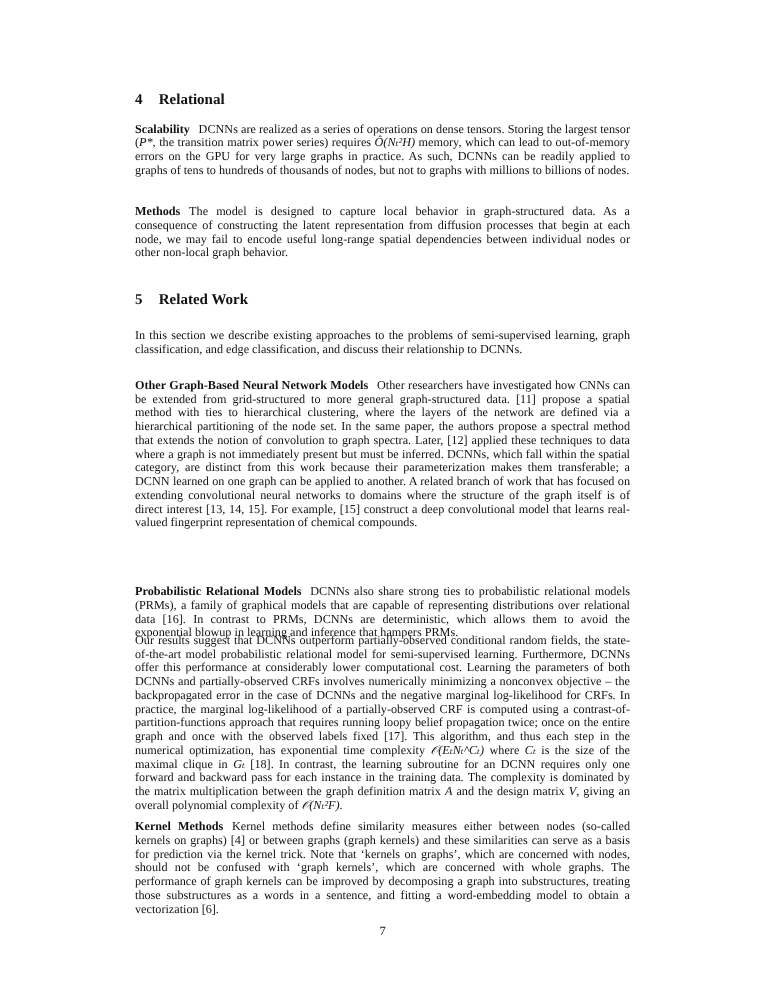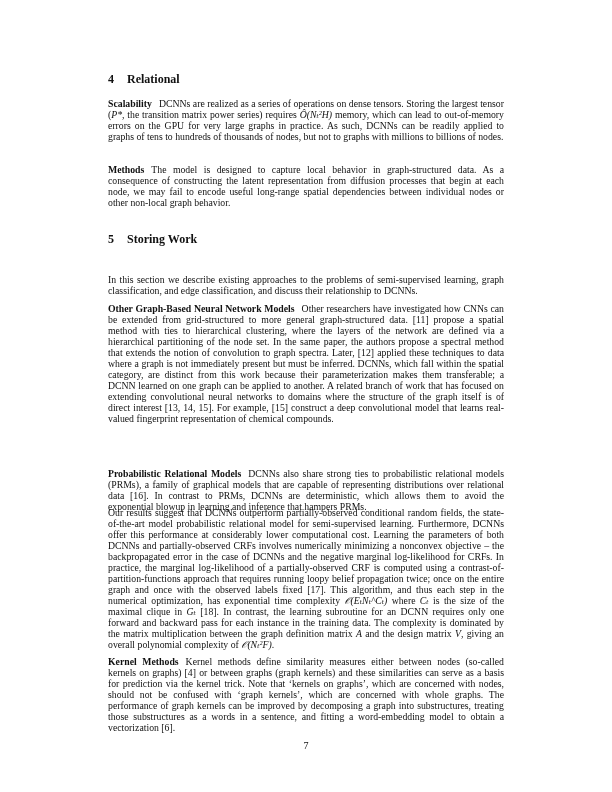--- a/index.html
+++ b/index.html
@@ -18,23 +18,23 @@
 <body>
 
 <div class="page">
 
   <h2 style="top:72px"><span class="num">4</span><span>Relational</span></h2>
 
   <p style="top:98px"><span class="pt">Scalability</span><span>DCNNs are realized as a series of operations on dense tensors. Storing the largest tensor (</span><span class="m">P*</span><span>, the transition matrix power series) requires </span><span class="m">Ô(Nₜ²H)</span><span> memory, which can lead to out-of-memory errors on the GPU for very large graphs in practice. As such, DCNNs can be readily applied to graphs of tens to hundreds of thousands of nodes, but not to graphs with millions to billions of nodes.</span></p>
 
   <p style="top:164px"><span class="pt">Methods</span><span>The model is designed to capture local behavior in graph-structured data. As a consequence of constructing the latent representation from diffusion processes that begin at each node, we may fail to encode useful long-range spatial dependencies between individual nodes or other non-local graph behavior.</span></p>
 
-  <h2 style="top:232px"><span class="num">5</span><span>Storing Work</span></h2>
+  <h2 style="top:232px"><span class="num">5</span><span>Related Work</span></h2>
 
-  <p style="top:274px">In this section we describe existing approaches to the problems of semi-supervised learning, graph classification, and edge classification, and discuss their relationship to DCNNs.</p>
+  <p style="top:263px">In this section we describe existing approaches to the problems of semi-supervised learning, graph classification, and edge classification, and discuss their relationship to DCNNs.</p>
 
   <p style="top:303px"><span class="pt">Other Graph-Based Neural Network Models</span><span>Other researchers have investigated how CNNs can be extended from grid-structured to more general graph-structured data. [11] propose a spatial method with ties to hierarchical clustering, where the layers of the network are defined via a hierarchical partitioning of the node set. In the same paper, the authors propose a spectral method that extends the notion of convolution to graph spectra. Later, [12] applied these techniques to data where a graph is not immediately present but must be inferred. DCNNs, which fall within the spatial category, are distinct from this work because their parameterization makes them transferable; a DCNN learned on one graph can be applied to another. A related branch of work that has focused on extending convolutional neural networks to domains where the structure of the graph itself is of direct interest [13, 14, 15]. For example, [15] construct a deep convolutional model that learns real-valued fingerprint representation of chemical compounds.</span></p>
 
   <p style="top:468px"><span class="pt">Probabilistic Relational Models</span><span>DCNNs also share strong ties to probabilistic relational models (PRMs), a family of graphical models that are capable of representing distributions over relational data [16]. In contrast to PRMs, DCNNs are deterministic, which allows them to avoid the exponential blowup in learning and inference that hampers PRMs.</span></p>
 
   <p style="top:507px"><span>Our results suggest that DCNNs outperform partially-observed conditional random fields, the state-of-the-art model probabilistic relational model for semi-supervised learning. Furthermore, DCNNs offer this performance at considerably lower computational cost. Learning the parameters of both DCNNs and partially-observed CRFs involves numerically minimizing a nonconvex objective – the backpropagated error in the case of DCNNs and the negative marginal log-likelihood for CRFs. In practice, the marginal log-likelihood of a partially-observed CRF is computed using a contrast-of-partition-functions approach that requires running loopy belief propagation twice; once on the entire graph and once with the observed labels fixed [17]. This algorithm, and thus each step in the numerical optimization, has exponential time complexity </span><span class="m">𝒪(EₜNₜ^Cₜ)</span><span> where </span><span class="m">Cₜ</span><span> is the size of the maximal clique in </span><span class="m">Gₜ</span><span> [18]. In contrast, the learning subroutine for an DCNN requires only one forward and backward pass for each instance in the training data. The complexity is dominated by the matrix multiplication between the graph definition matrix </span><span class="m">A</span><span> and the design matrix </span><span class="m">V</span><span>, giving an overall polynomial complexity of </span><span class="m">𝒪(Nₜ²F)</span><span>.</span></p>
 
   <p style="top:656px"><span class="pt">Kernel Methods</span><span>Kernel methods define similarity measures either between nodes (so-called kernels on graphs) [4] or between graphs (graph kernels) and these similarities can serve as a basis for prediction via the kernel trick. Note that ‘kernels on graphs’, which are concerned with nodes, should not be confused with ‘graph kernels’, which are concerned with whole graphs. The performance of graph kernels can be improved by decomposing a graph into substructures, treating those substructures as a words in a sentence, and fitting a word-embedding model to obtain a vectorization [6].</span></p>
 
 </div>

